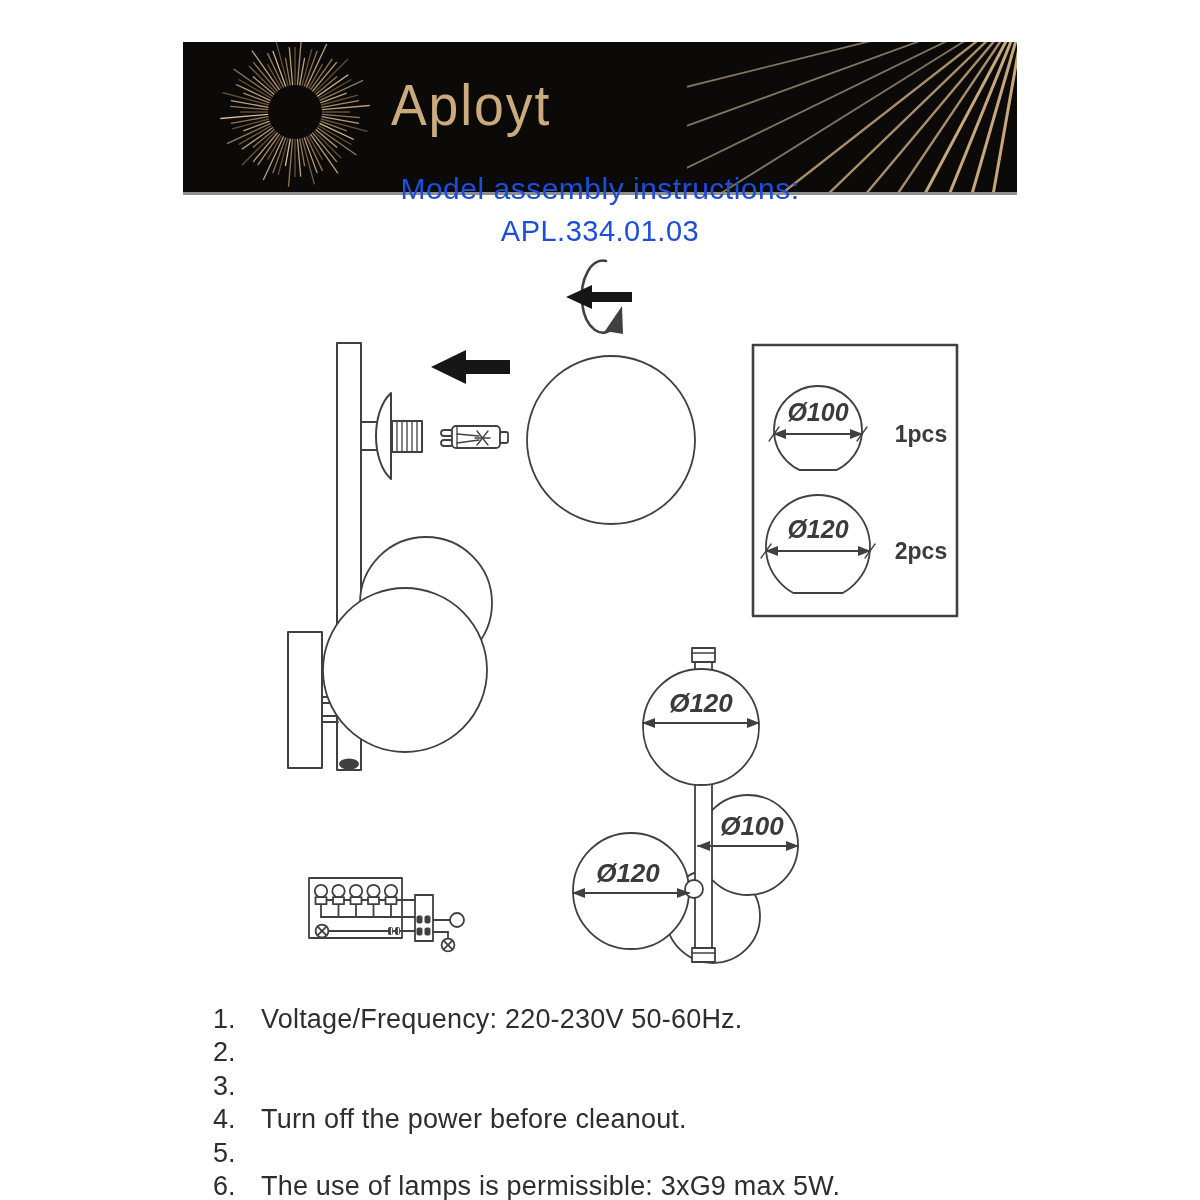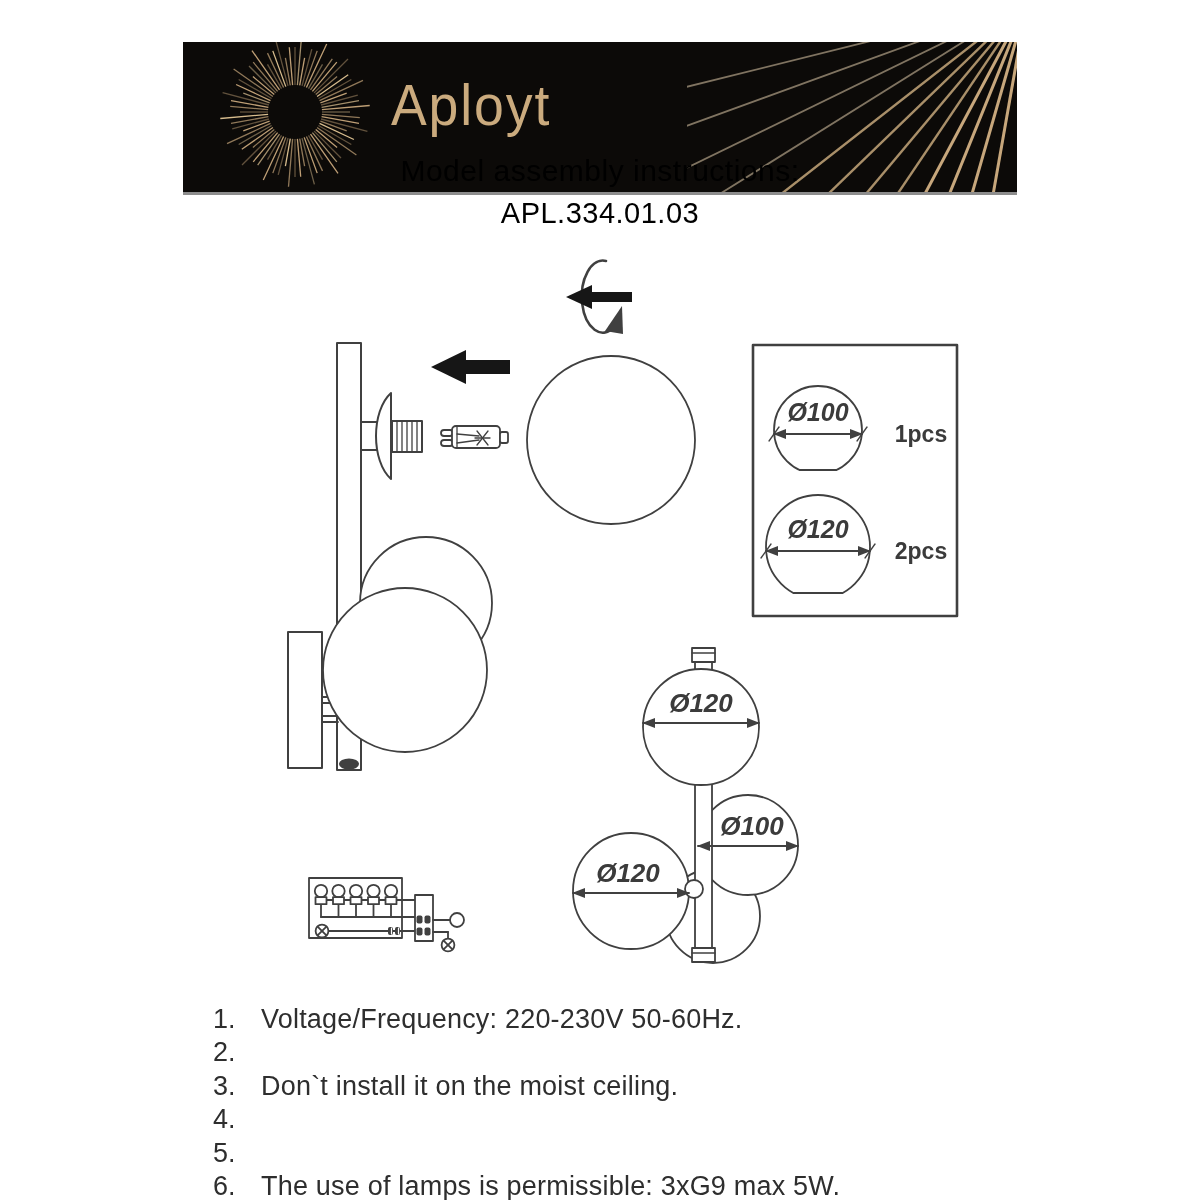--- a/index.html
+++ b/index.html
@@ -8,21 +8,21 @@
   
   .brand-bar{position:absolute;left:183px;top:5px;width:834px;height:150px;
              background:#0c0a08;border-bottom:3px solid #8d8d8d;overflow:hidden;margin-top:37px;}
   .brand-bar svg{position:absolute;top:0;}
   #sunburst{left:0;}
   #rays{right:0;}
   .brand{position:absolute;left:208px;top:30px;font-size:57px;color:#cbab7e;
          letter-spacing:2px;transform:scaleX(.94);transform-origin:left;
          font-family:"Liberation Sans",sans-serif;font-weight:400;}
   
-  .title-block{position:absolute;left:0;top:154px;width:1200px;text-align:center;color:#000000;}
+  .title-block{position:absolute;left:0;top:172px;width:1200px;text-align:center;color:#1d4ed8;}
   .title-block .t1{font-size:30px;letter-spacing:.5px;}
   .title-block .t2{font-size:29px;margin-top:9px;letter-spacing:.5px;}
   
   .drawing{position:absolute;left:0;top:0;width:1200px;height:1200px;}
   .ln{stroke:#404040;stroke-width:2;fill:none;stroke-linejoin:round;stroke-linecap:round;}
   .thin{stroke-width:1.8;}
   .hair{stroke-width:1.3;}
   .wf{fill:#ffffff;}
   .solid{fill:#161616;stroke:none;}
   .dk{fill:#404040;stroke:none;}
@@ -308,24 +308,24 @@
   <div class="instructions">
     <div class="instr-row">
       <span class="instr-num">1.</span>
       <span class="instr-txt">Voltage/Frequency: 220-230V 50-60Hz.</span>
     </div>
     <div class="instr-row">
       <span class="instr-num">2.</span>
     </div>
     <div class="instr-row">
       <span class="instr-num">3.</span>
-      <span class="instr-txt">Don`t install it on the moist ceiling.</span>
     </div>
     <div class="instr-row">
       <span class="instr-num">4.</span>
+      <span class="instr-txt">Turn off the power before cleanout.</span>
     </div>
     <div class="instr-row">
       <span class="instr-num">5.</span>
     </div>
     <div class="instr-row">
       <span class="instr-num">6.</span>
       <span class="instr-txt">The use of lamps is permissible: 3xG9 max 5W.</span>
     </div>
   </div>
 </div>

